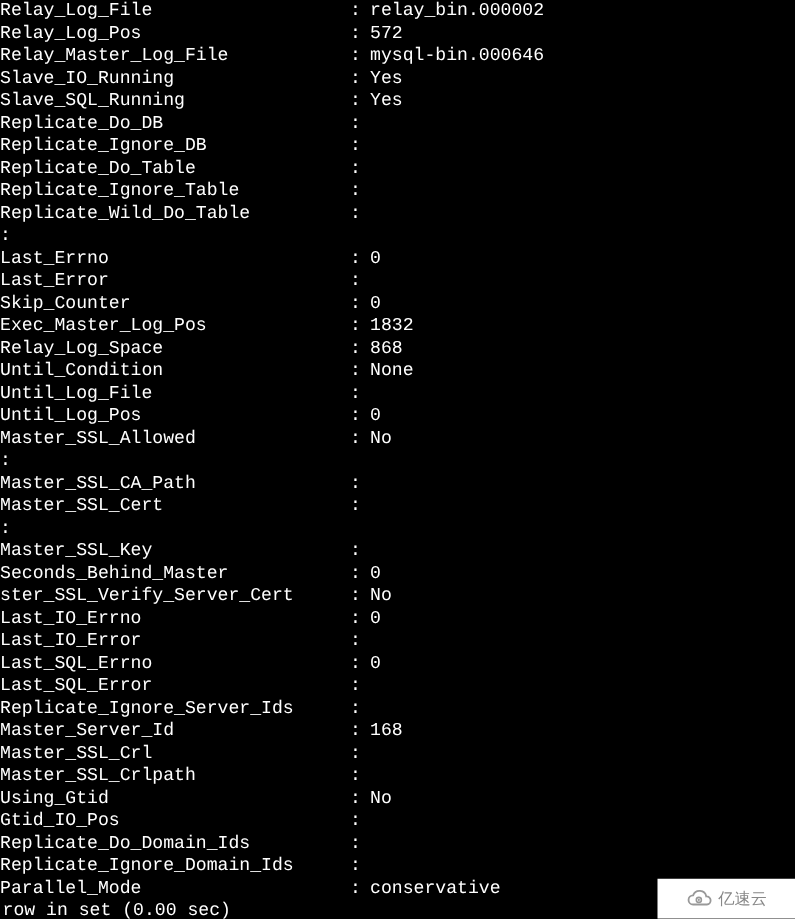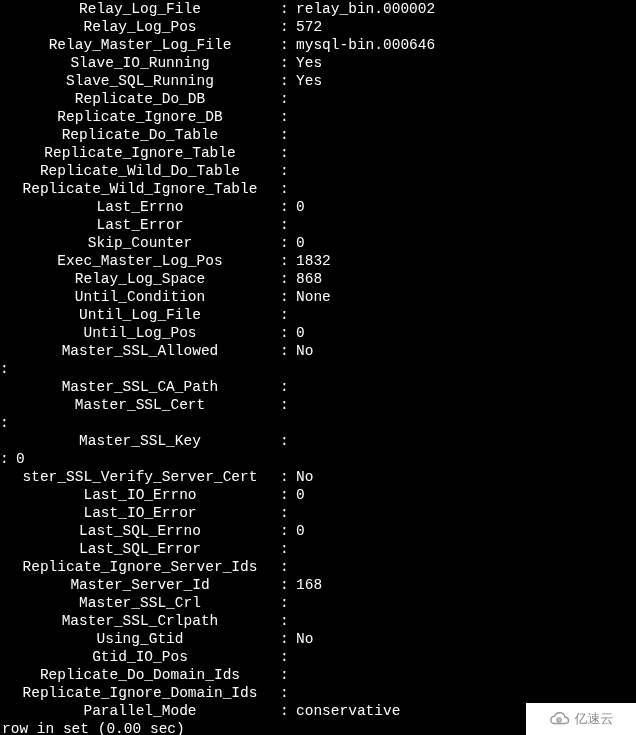--- a/index.html
+++ b/index.html
@@ -19,21 +19,21 @@
       position: relative;
     }
     .terminal {
       padding: 0;
     }
     .row {
       display: flex;
       white-space: pre;
     }
     .label {
-      text-align: center;
+      text-align: left;
       width: 280px;
       flex-shrink: 0;
     }
     .colon {
       width: 10px;
       flex-shrink: 0;
     }
     .value {
       padding-left: 6px;
       text-align: center;
@@ -72,36 +72,36 @@
       <div class="row"><span class="label">Relay_Log_File</span><span class="colon">:</span><span class="value">relay_bin.000002</span></div>
       <div class="row"><span class="label">Relay_Log_Pos</span><span class="colon">:</span><span class="value">572</span></div>
       <div class="row"><span class="label">Relay_Master_Log_File</span><span class="colon">:</span><span class="value">mysql-bin.000646</span></div>
       <div class="row"><span class="label">Slave_IO_Running</span><span class="colon">:</span><span class="value">Yes</span></div>
       <div class="row"><span class="label">Slave_SQL_Running</span><span class="colon">:</span><span class="value">Yes</span></div>
       <div class="row"><span class="label">Replicate_Do_DB</span><span class="colon">:</span><span class="value"></span></div>
       <div class="row"><span class="label">Replicate_Ignore_DB</span><span class="colon">:</span><span class="value"></span></div>
       <div class="row"><span class="label">Replicate_Do_Table</span><span class="colon">:</span><span class="value"></span></div>
       <div class="row"><span class="label">Replicate_Ignore_Table</span><span class="colon">:</span><span class="value"></span></div>
       <div class="row"><span class="label">Replicate_Wild_Do_Table</span><span class="colon">:</span><span class="value"></span></div>
-      <div class="row"><span class="label">Replicate_Wild_Ignore_Table</span><span class="colon">:</span><span class="value"></span></div>
+      <div class="row"><span class="colon">:</span><span class="value"></span></div>
       <div class="row"><span class="label">Last_Errno</span><span class="colon">:</span><span class="value">0</span></div>
       <div class="row"><span class="label">Last_Error</span><span class="colon">:</span><span class="value"></span></div>
       <div class="row"><span class="label">Skip_Counter</span><span class="colon">:</span><span class="value">0</span></div>
       <div class="row"><span class="label">Exec_Master_Log_Pos</span><span class="colon">:</span><span class="value">1832</span></div>
       <div class="row"><span class="label">Relay_Log_Space</span><span class="colon">:</span><span class="value">868</span></div>
       <div class="row"><span class="label">Until_Condition</span><span class="colon">:</span><span class="value">None</span></div>
       <div class="row"><span class="label">Until_Log_File</span><span class="colon">:</span><span class="value"></span></div>
       <div class="row"><span class="label">Until_Log_Pos</span><span class="colon">:</span><span class="value">0</span></div>
       <div class="row"><span class="label">Master_SSL_Allowed</span><span class="colon">:</span><span class="value">No</span></div>
       <div class="row"><span class="colon">:</span><span class="value"></span></div>
       <div class="row"><span class="label">Master_SSL_CA_Path</span><span class="colon">:</span><span class="value"></span></div>
       <div class="row"><span class="label">Master_SSL_Cert</span><span class="colon">:</span><span class="value"></span></div>
       <div class="row"><span class="colon">:</span><span class="value"></span></div>
       <div class="row"><span class="label">Master_SSL_Key</span><span class="colon">:</span><span class="value"></span></div>
-      <div class="row"><span class="colon">:</span><span class="value">0</span></div>
+      <div class="row"><span class="label">Seconds_Behind_Master</span><span class="colon">:</span><span class="value">0</span></div>
       <div class="row"><span class="label">ster_SSL_Verify_Server_Cert</span><span class="colon">:</span><span class="value">No</span></div>
       <div class="row"><span class="label">Last_IO_Errno</span><span class="colon">:</span><span class="value">0</span></div>
       <div class="row"><span class="label">Last_IO_Error</span><span class="colon">:</span><span class="value"></span></div>
       <div class="row"><span class="label">Last_SQL_Errno</span><span class="colon">:</span><span class="value">0</span></div>
       <div class="row"><span class="label">Last_SQL_Error</span><span class="colon">:</span><span class="value"></span></div>
       <div class="row"><span class="label">Replicate_Ignore_Server_Ids</span><span class="colon">:</span><span class="value"></span></div>
       <div class="row"><span class="label">Master_Server_Id</span><span class="colon">:</span><span class="value">168</span></div>
       <div class="row"><span class="label">Master_SSL_Crl</span><span class="colon">:</span><span class="value"></span></div>
       <div class="row"><span class="label">Master_SSL_Crlpath</span><span class="colon">:</span><span class="value"></span></div>
       <div class="row"><span class="label">Using_Gtid</span><span class="colon">:</span><span class="value">No</span></div>

